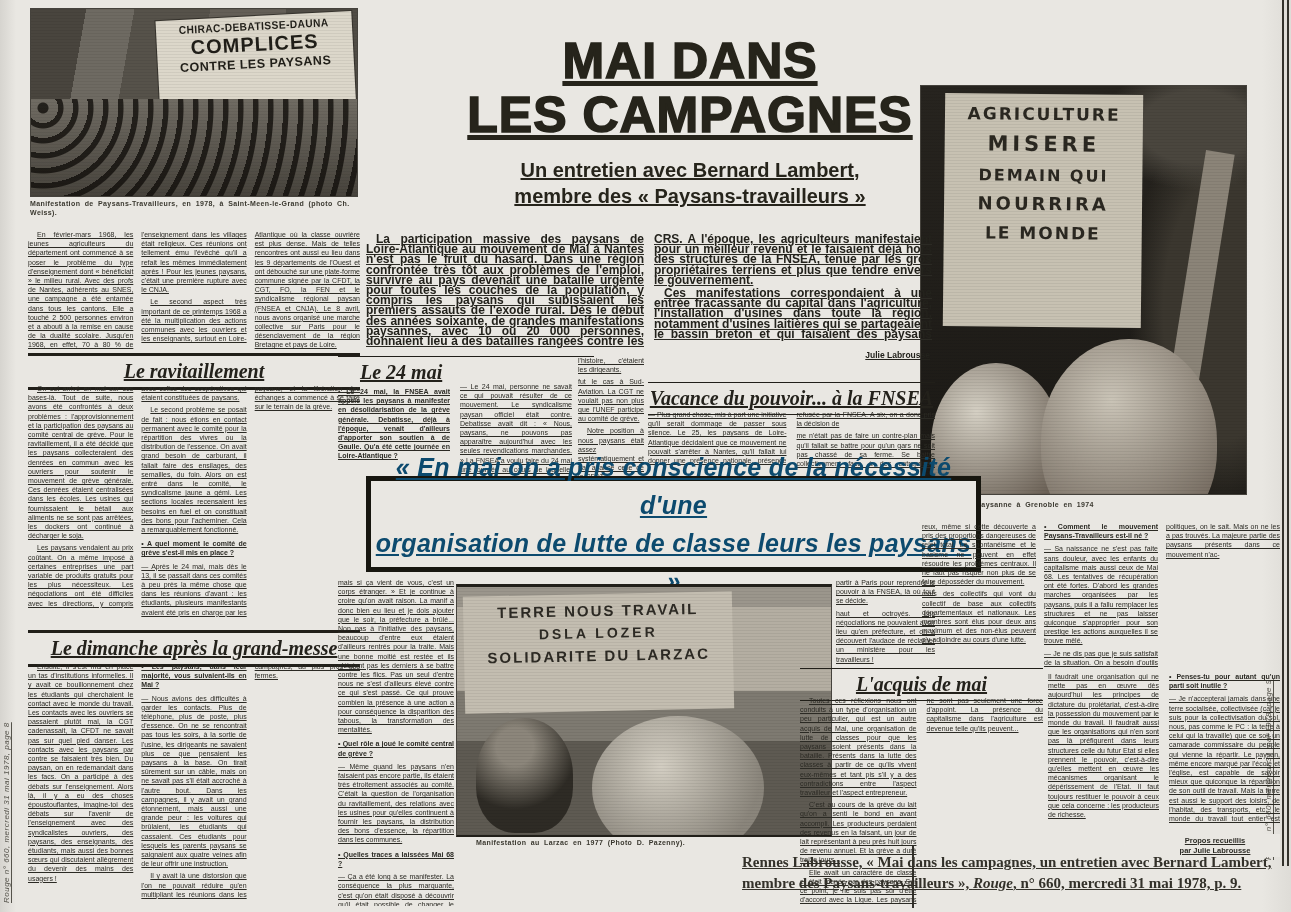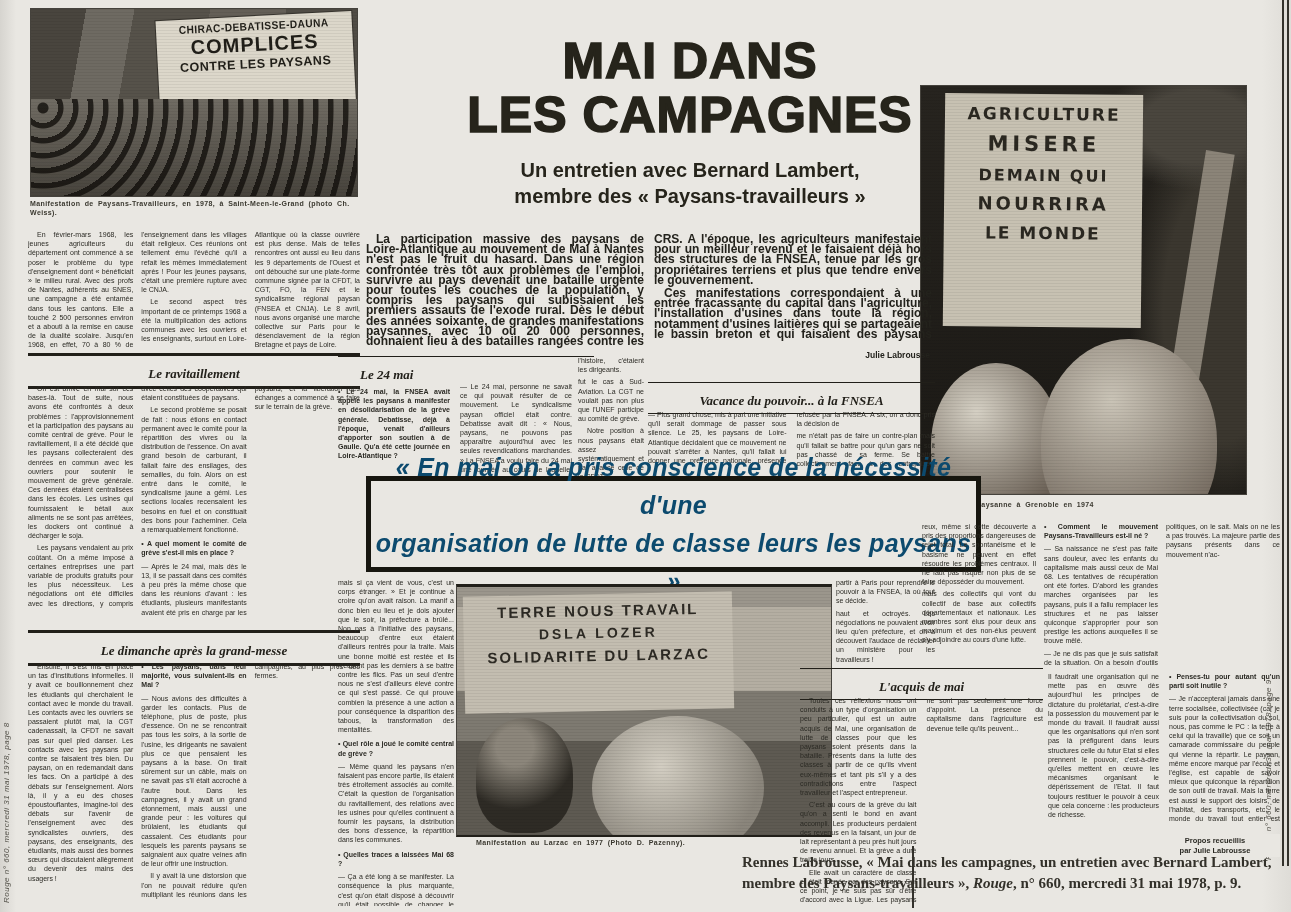--- a/index.html
+++ b/index.html
@@ -1,19 +1,19 @@
 <!DOCTYPE html>
 <html lang="fr"><head>
 <meta charset="utf-8">
 <style>
   html,body{margin:0;padding:0;}
   body{background:#c9c7c2;font-family:"Liberation Sans",sans-serif;}
   #page{position:relative;width:1291px;height:912px;margin:0 auto;overflow:hidden;
         background:linear-gradient(90deg,#d6d4cf 0,#e9e7e2 16px,#e9e7e2 1262px,#dedcd7 1291px);}
-  .abs{position:absolute;}
+  .abs{position:absolute;text-decoration:underline;}
 
   
   .photo{position:absolute;overflow:hidden;border:1px solid #45423c;background:#6b675f;}
   .tex{position:absolute;inset:0;background:repeating-linear-gradient(0deg,rgba(0,0,0,.06) 0 1px,transparent 1px 3px);pointer-events:none;}
   .pl-wall{position:absolute;left:0;top:0;right:0;height:58%;
     background:linear-gradient(100deg,#49453e 0 16%,#6e6a62 16% 30%,#56524a 30% 52%,#645f57 52% 74%,#504c45 74% 100%);}
   .pl-banner{position:absolute;left:39%;top:4%;width:60%;height:54%;background:#dcd7ca;
     transform:rotate(-3deg);box-shadow:0 0 0 1px #36332d;text-align:center;color:#211f19;padding-top:4px;box-sizing:border-box;}
   .pl-b1{font-weight:bold;font-size:11px;letter-spacing:.5px;transform:scaleX(.92);}
   .pl-b2{font-weight:bold;font-size:20px;letter-spacing:1px;margin-top:1px;}
@@ -50,22 +50,22 @@
     background:radial-gradient(circle at 40% 35%,#ddd8cc,#8e897f 72%);opacity:.92;}
 
   .caption{position:absolute;font-weight:bold;font-size:7px;line-height:9px;color:#3a382f;letter-spacing:.4px;word-spacing:2px;}
 
   
   #headline{left:450px;top:34px;width:480px;text-align:center;color:#26241b;}
   .hl{font-weight:bold;font-size:50px;line-height:54px;letter-spacing:1px;-webkit-text-stroke:1.6px #26241b;}
   .sub{font-weight:bold;font-size:20px;line-height:26px;margin-top:15px;color:#26241b;}
 
   
-  .shead{font-family:"Liberation Serif",serif;font-style:italic;font-weight:bold;font-size:13px;
-         line-height:1;text-align:center;color:#23211b;padding:11px 0 6px;}
+  .shead{font-family:"Liberation Serif",serif;font-style:italic;font-weight:bold;font-size:20px;
+         line-height:1;text-align:center;color:#23211b;padding:5px 0 6px;}
   .thick{border-top:3px solid #211f19;border-bottom:3px solid #211f19;}
   .thin{border-top:1.5px solid #211f19;border-bottom:1.5px solid #211f19;}
   .toponly{border-top:1.5px solid #211f19;border-bottom:none;text-align:left;padding-left:22px;}
 
   
   .txt{font-size:7px;line-height:9.2px;color:#2b2a24;text-align:justify;overflow:hidden;hyphens:auto;}
   .txt p{margin:0 0 3px;text-indent:9px;}
   .txt p.cont{text-indent:0;}
   .txt p.q{font-weight:bold;text-indent:0;margin:5px 0 4px;}
   .cols2{column-count:2;column-gap:10px;column-fill:auto;}

